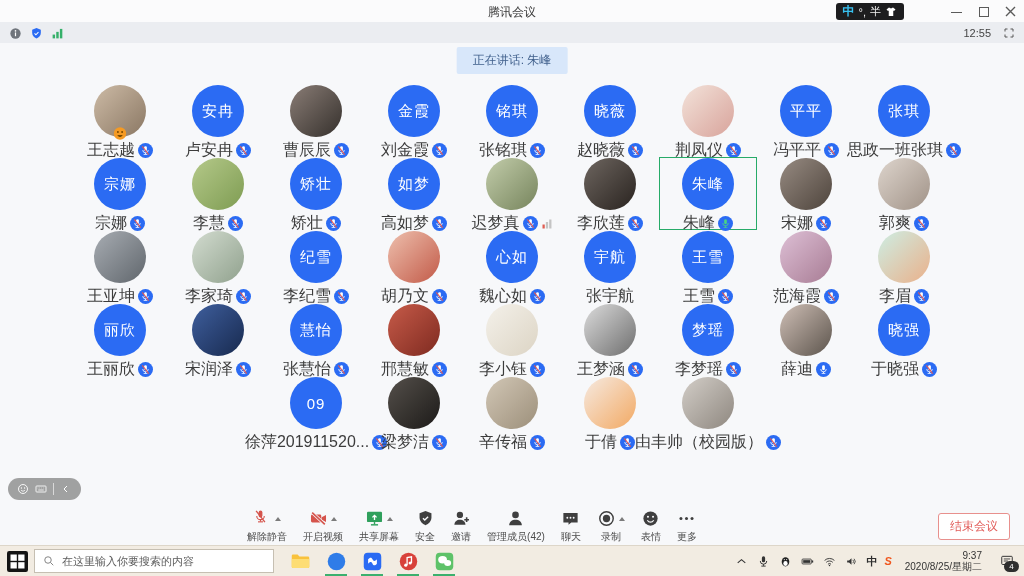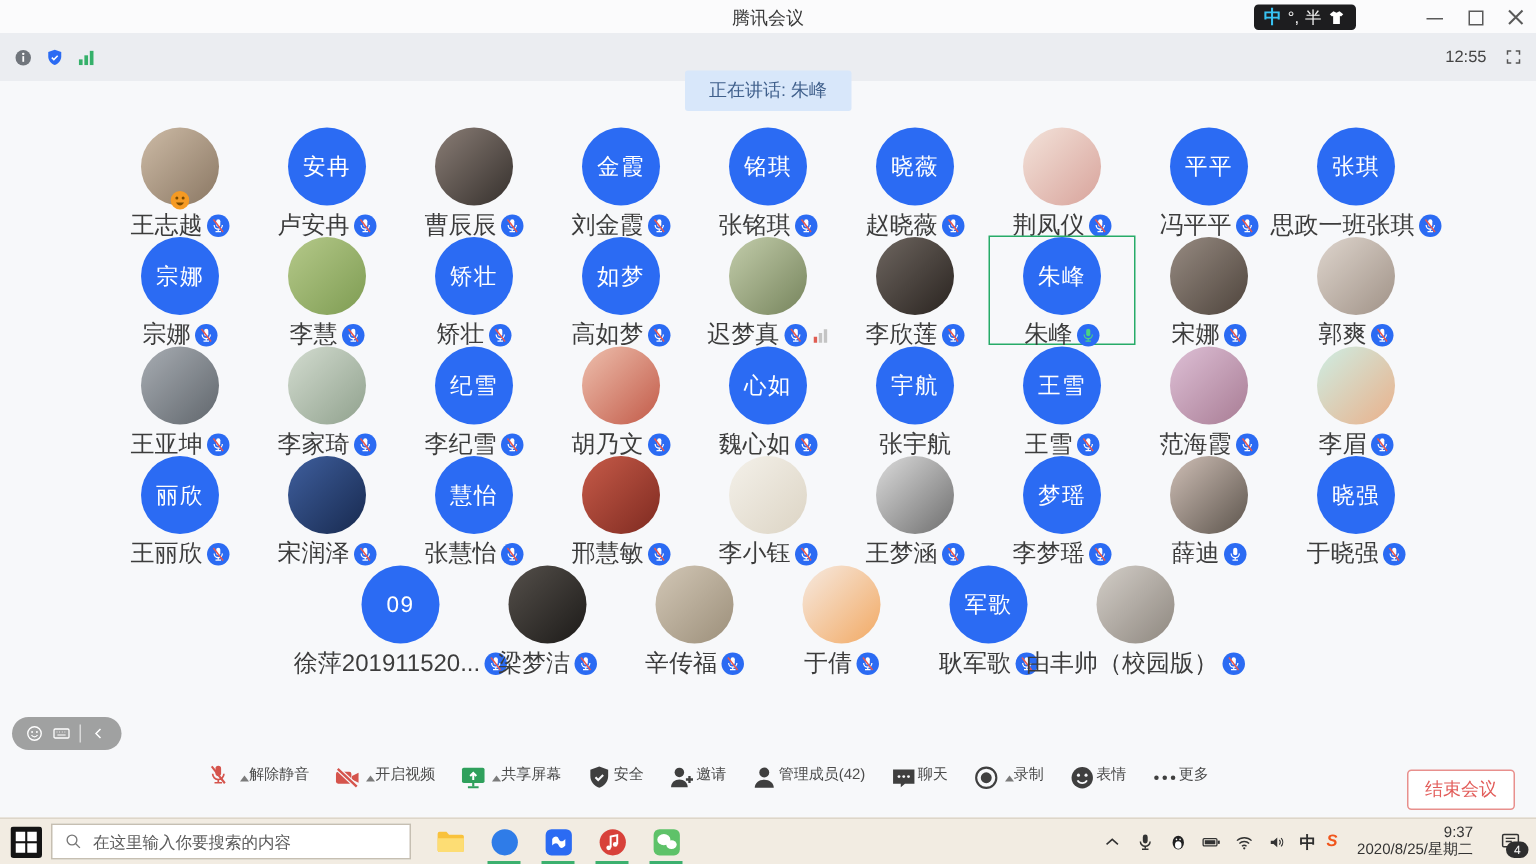--- a/index.html
+++ b/index.html
@@ -14,21 +14,21 @@
   .ime-primary{color:#38c2f2;font-weight:bold;font-size:12px;}
   .ime-shirt svg{width:12px;height:12px;display:block;}
   .win-controls{position:absolute;right:8px;top:0;height:22px;display:flex;align-items:center;gap:16px;}
   .wc{width:11px;height:11px;position:relative;cursor:default;}
   .wc-min:after{content:"";position:absolute;left:0;right:0;top:6px;border-top:1.5px solid #5a5a5a;}
   .wc-max:after{content:"";position:absolute;left:1px;top:1px;width:8px;height:8px;border:1.3px solid #5a5a5a;}
   .wc-close svg{width:11px;height:11px;display:block;}
 
   
   .subbar{position:absolute;top:22px;left:0;right:0;height:21px;background:#ebedf1;
-          display:flex;align-items:center;padding:16px 9px;box-sizing:border-box;}
+          display:flex;align-items:flex-start;padding:5px 9px;box-sizing:border-box;}
   .subbar .sicon{width:13px;height:13px;margin-right:8px;display:flex;}
   .subbar .sicon svg{width:13px;height:13px;}
   .sub-right{margin-left:auto;display:flex;align-items:center;gap:12px;}
   .meet-timer{font-size:11px;color:#444;}
   .fs-icon svg{width:12px;height:12px;display:block;}
 
   
   .banner{position:absolute;top:47px;left:50%;transform:translateX(-50%);
           background:#d8e7fa;color:#40608c;font-size:12px;padding:5px 16px;border-radius:2px;white-space:nowrap;}
 
@@ -51,21 +51,21 @@
 
   
   .float-pill{position:absolute;left:8px;top:478px;height:22px;background:rgba(148,148,148,.88);
               border-radius:12px;display:flex;align-items:center;gap:6px;padding:0 9px;}
   .float-pill svg{width:12px;height:12px;display:block;}
   .pill-div{width:1px;height:12px;background:rgba(255,255,255,.6);}
 
   
   .toolbar{position:absolute;left:0;right:0;bottom:33px;height:36px;}
   .toolbar-inner{display:flex;justify-content:center;gap:16px;transform:translateX(-40px);}
-  .titem{display:flex;flex-direction:row;align-items:flex-start;font-size:10px;color:#4c4c4c;cursor:default;}
+  .titem{display:flex;flex-direction:column;align-items:center;font-size:10px;color:#4c4c4c;cursor:default;}
   .titem .ic{height:21px;display:flex;align-items:flex-end;gap:3px;}
   .titem .ic svg{width:19px;height:19px;display:block;}
   .caret{width:0;height:0;border-left:3.5px solid transparent;border-right:3.5px solid transparent;
          border-bottom:4.5px solid #7b7b7b;margin-bottom:7px;}
   .titem .lbl{margin-top:2px;white-space:nowrap;}
   .end-btn{position:absolute;right:14px;bottom:36px;background:#fff;border:1px solid #e8908d;
            color:#e25d5a;font-size:12px;padding:4px 11px;border-radius:3px;
            font-family:"Liberation Sans","DejaVu Sans",sans-serif;}
 
   
@@ -801,37 +801,20 @@
                 <rect x="9" y="2.5" width="6" height="11" rx="3" fill="#ffffff"></rect>
                 <path d="M6 11a6 6 0 0 0 12 0" stroke="#ffffff" stroke-width="1.8" fill="none"></path>
                 <line x1="12" y1="17" x2="12" y2="20" stroke="#ffffff" stroke-width="1.8"></line>
                 <line x1="8" y1="20.5" x2="16" y2="20.5" stroke="#ffffff" stroke-width="1.8"></line>
                 <line x1="5" y1="3" x2="19" y2="21" stroke="#e8574f" stroke-width="2.2"></line>
               </svg>
             </span>
           </div>
         </div>
         <div class="tile">
-          <div class="avatar initials" style="">
-            <span>军歌</span>
-          </div>
-          <div class="name-row">
-            <span>耿军歌</span>
-            <span class="mic-badge">
-              <svg viewBox="0 0 24 24">
-                <rect x="9" y="2.5" width="6" height="11" rx="3" fill="#ffffff"></rect>
-                <path d="M6 11a6 6 0 0 0 12 0" stroke="#ffffff" stroke-width="1.8" fill="none"></path>
-                <line x1="12" y1="17" x2="12" y2="20" stroke="#ffffff" stroke-width="1.8"></line>
-                <line x1="8" y1="20.5" x2="16" y2="20.5" stroke="#ffffff" stroke-width="1.8"></line>
-                <line x1="5" y1="3" x2="19" y2="21" stroke="#e8574f" stroke-width="2.2"></line>
-              </svg>
-            </span>
-          </div>
-        </div>
-        <div class="tile">
           <div class="avatar" style="background:linear-gradient(135deg,#d3cec8,#8e877f);"></div>
           <div class="name-row">
             <span>由丰帅（校园版）</span>
             <span class="mic-badge">
               <svg viewBox="0 0 24 24">
                 <rect x="9" y="2.5" width="6" height="11" rx="3" fill="#ffffff"></rect>
                 <path d="M6 11a6 6 0 0 0 12 0" stroke="#ffffff" stroke-width="1.8" fill="none"></path>
                 <line x1="12" y1="17" x2="12" y2="20" stroke="#ffffff" stroke-width="1.8"></line>
                 <line x1="8" y1="20.5" x2="16" y2="20.5" stroke="#ffffff" stroke-width="1.8"></line>
                 <line x1="5" y1="3" x2="19" y2="21" stroke="#e8574f" stroke-width="2.2"></line>

